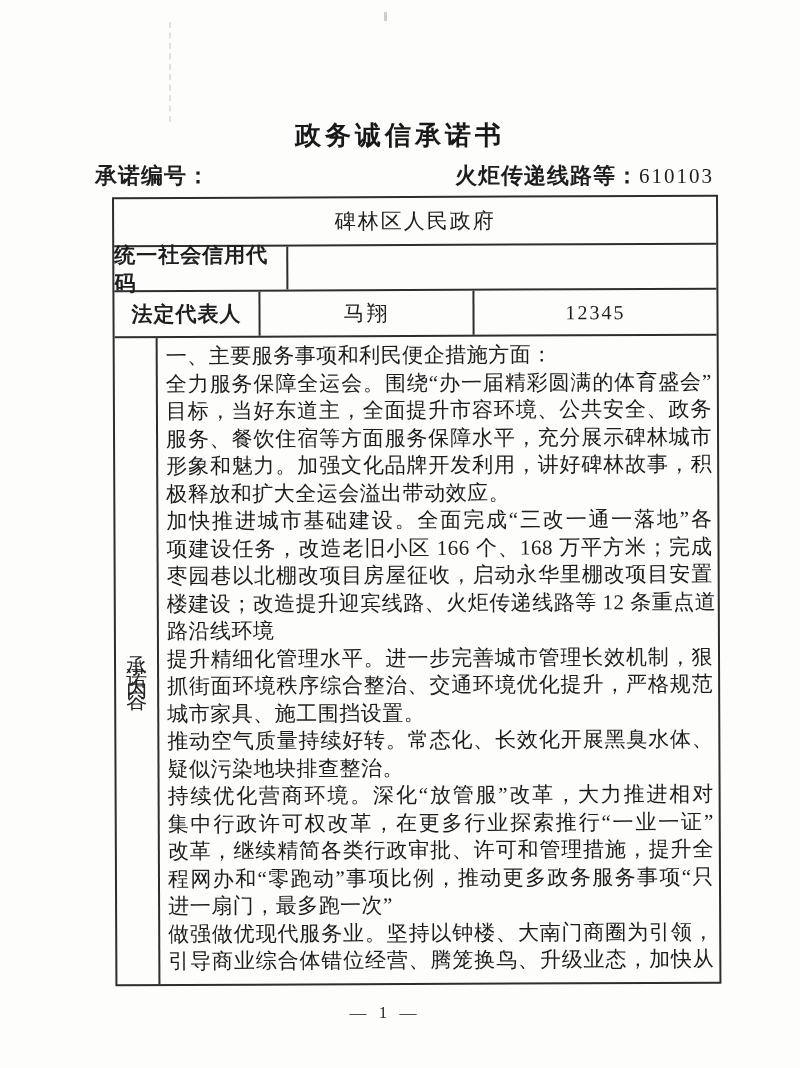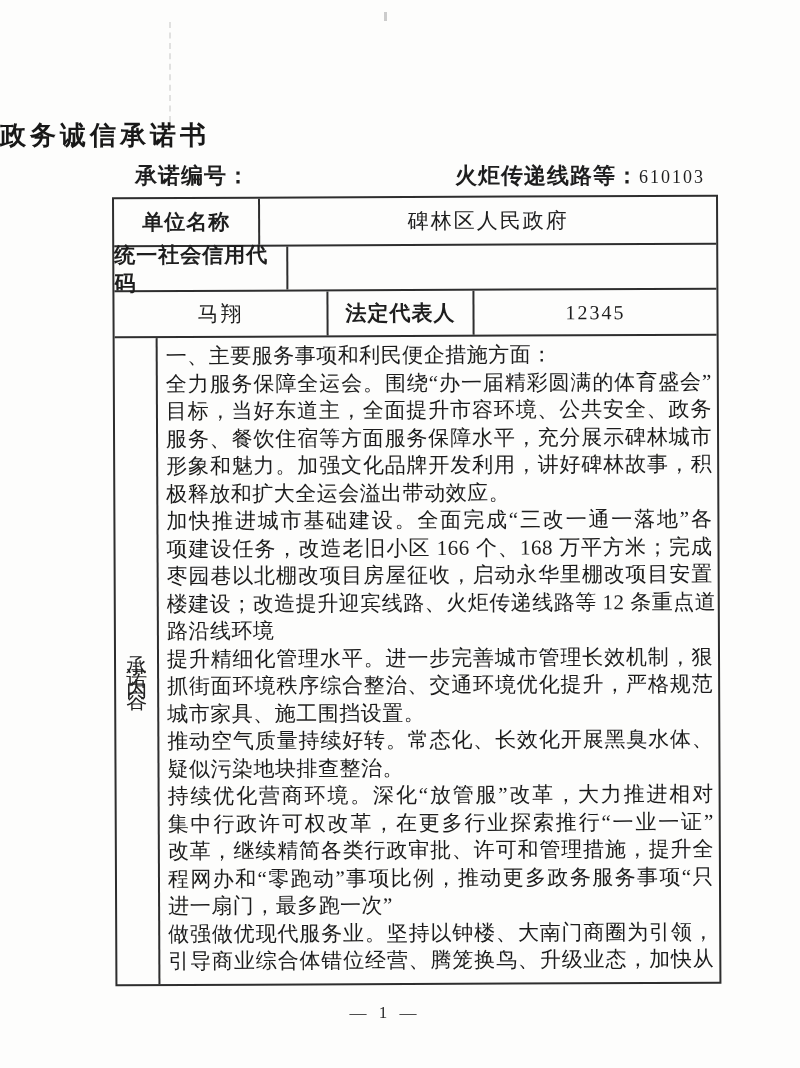--- a/index.html
+++ b/index.html
@@ -31,53 +31,52 @@
     top: 12px;
     width: 3px;
     height: 9px;
     background: rgba(60,60,60,0.25);
   }
   .doc-title {
     position: absolute;
     top: 118px;
     left: 0;
     width: 100%;
-    text-align: left;
+    text-align: center;
     font-size: 26px;
     font-weight: 600;
     letter-spacing: 4px;
     color: #181818;
   }
   .header-line {
     position: absolute;
     top: 161px;
     left: 95px;
     width: 620px;
     height: 32px;
     font-size: 22px;
     font-weight: 600;
   }
   .commitment-no {
     position: absolute;
     left: 0;
     top: 0;
     letter-spacing: 1px;
-    margin-left: 40px;
   }
   .admin-code {
     position: absolute;
     left: 360px;
     top: 0;
     letter-spacing: 1px;
     white-space: nowrap;
   }
   .admin-code .code-val {
     font-family: "Liberation Serif", serif;
     font-weight: 400;
-    font-size: 18px;
+    font-size: 21px;
     letter-spacing: 2px;
     margin-top: 28px;
   }
   
   .info-table {
     position: absolute;
     left: 112px;
     top: 196px;
     width: 606px;
     height: 789px;
@@ -179,32 +178,31 @@
   <div class="doc-title">政务诚信承诺书</div>
 
   <div class="header-line">
     <span class="commitment-no">承诺编号：</span>
     <span class="admin-code"><span>火炬传递线路等：</span><span class="code-val">610103</span></span>
   </div>
 
   <div class="info-table">
 
     <div class="trow row-unit">
-      <div class="tcell lbl w-label">单位名称</div>
       <div class="tcell val grow">碑林区人民政府</div>
     </div>
 
     <div class="trow row-credit">
       <div class="tcell lbl w-label-wide">统一社会信用代码</div>
       <div class="tcell val grow"></div>
     </div>
 
     <div class="trow row-legal">
+      <div class="tcell lbl w-label">法定代表人</div>
       <div class="tcell val w-rep">马翔</div>
-      <div class="tcell lbl w-label">法定代表人</div>
       <div class="tcell num grow">12345</div>
     </div>
 
     <div class="trow row-content">
       <div class="content-label-cell">
         <span class="vlabel">承诺内容</span>
       </div>
       <div class="content-cell">
         <div class="cline partial">一、主要服务事项和利民便企措施方面：</div>
         <div class="cline">全力服务保障全运会。围绕“办一届精彩圆满的体育盛会”</div>

